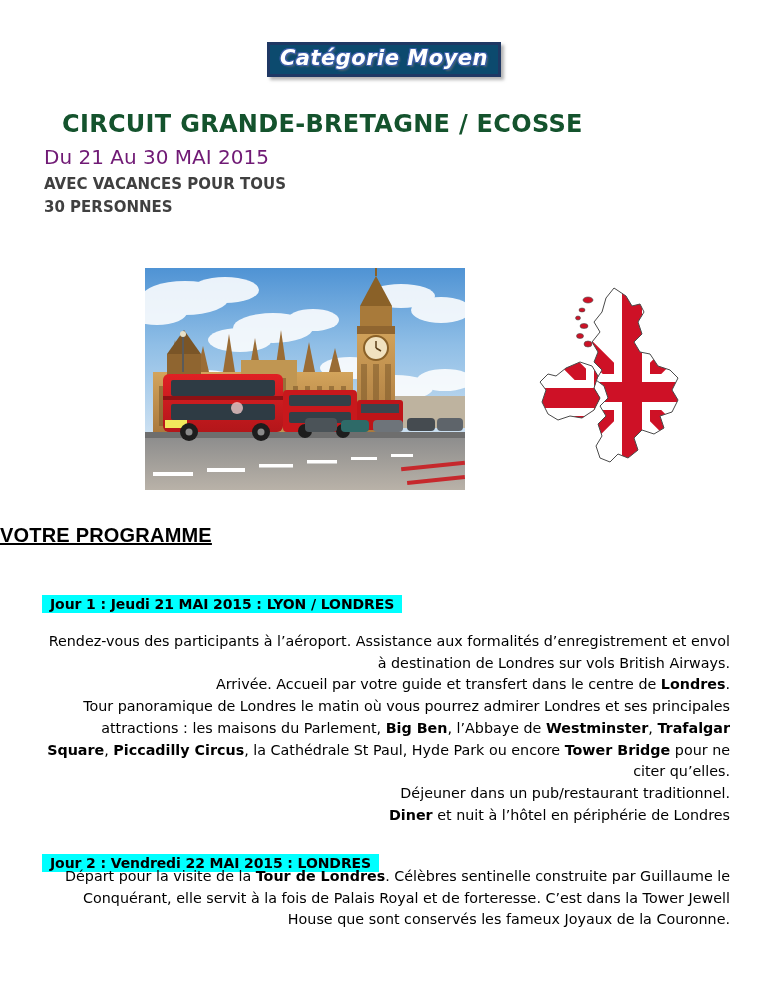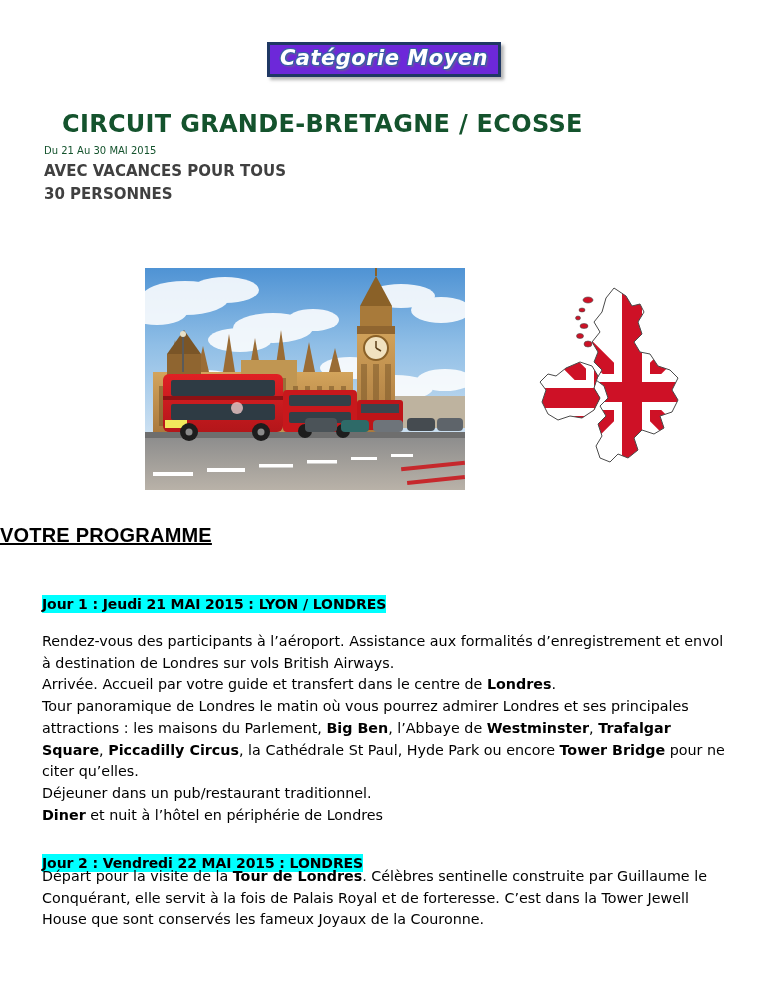--- a/index.html
+++ b/index.html
@@ -20,21 +20,21 @@
   
   .banner-wrap {
     position: absolute;
     left: 0;
     top: 42px;
     width: 768px;
     text-align: center;
   }
   .banner {
     display: inline-block;
-    background: #6d28d9;
+    background: #0c4a6e;
     border: 3px solid #1F3864;
     padding: 3px 10px 5px 10px;
     box-shadow: 3px 3px 3px rgba(120,120,120,0.55);
     line-height: 1;
   }
   .banner-text {
     font-family: "DejaVu Sans", sans-serif;
     font-size: 21px;
     font-weight: bold;
     font-style: italic;
@@ -65,22 +65,22 @@
     margin: 0 0 6px 18px;
     white-space: nowrap;
   }
   .subtitle-red {
     font-size: 15px;
     color: #CC0000;
     margin: 0 0 3px 0;
     line-height: 1.35;
   }
   .subtitle-black {
-    font-size: 10px;
-    color: #14532d;
+    font-size: 20px;
+    color: #701a75;
     margin: 0 0 3px 0;
     line-height: 1.35;
   }
   .subtitle-bold {
     font-size: 15px;
     color: #404040;
     font-weight: bold;
     margin: 0 0 3px 0;
     line-height: 1.35;
   }
@@ -126,39 +126,39 @@
   .day-header {
     position: absolute;
     left: 42px;
   }
   .day-header span {
     background: #00FFFF;
     font-family: "DejaVu Sans", sans-serif;
     font-size: 14px;
     font-weight: bold;
     color: #000000;
-    padding: 1px 0;
+    padding: 1px 8px;
     white-space: nowrap;
     letter-spacing: -0.1px;
   }
   #day1-header { top: 594px; }
   #day2-header { top: 829px; margin-top: 24px; }
 
   .day-body {
     position: absolute;
     left: 42px;
     width: 688px;
     font-size: 14.3px;
     line-height: 1.52;
     color: #000000;
   }
   #day1-body { top: 631px; }
   #day2-body { top: 866px; }
 
-  .day-body p { margin: 0; }
+  .day-body p { margin: 0; text-align: right; }
   .day-body b { font-weight: bold; }
 </style>
 </head>
 <body>
 
 <div class="banner-wrap">
   <div class="banner">
     <span class="banner-text">Catégorie Moyen</span>
   </div>
 </div>

